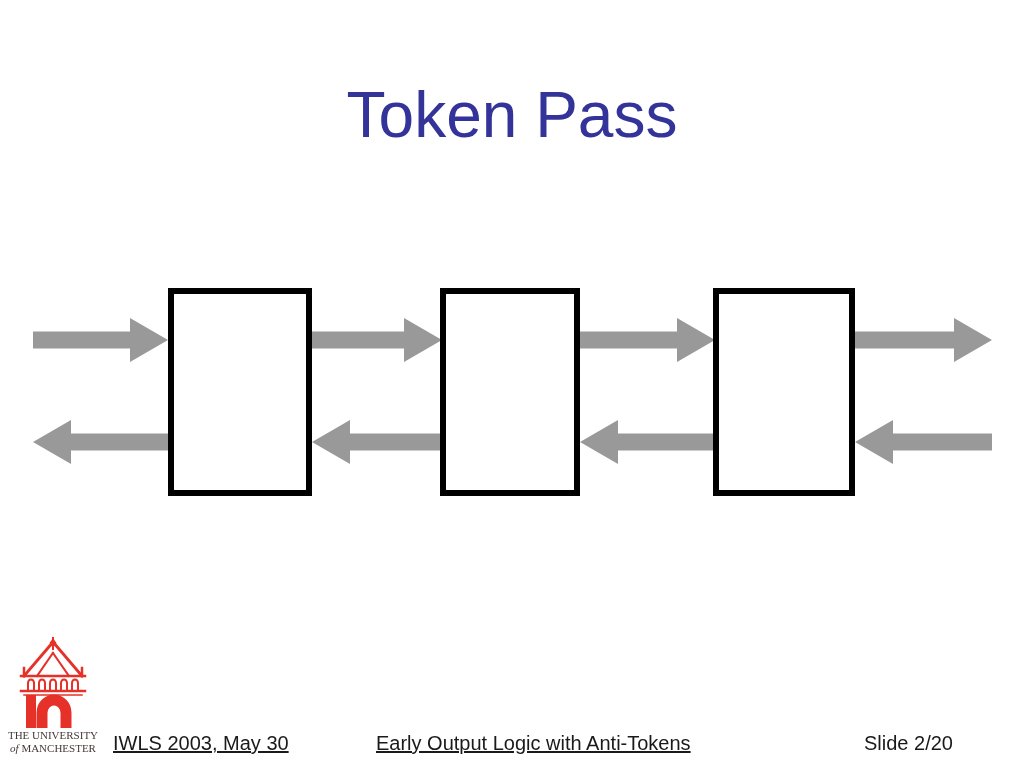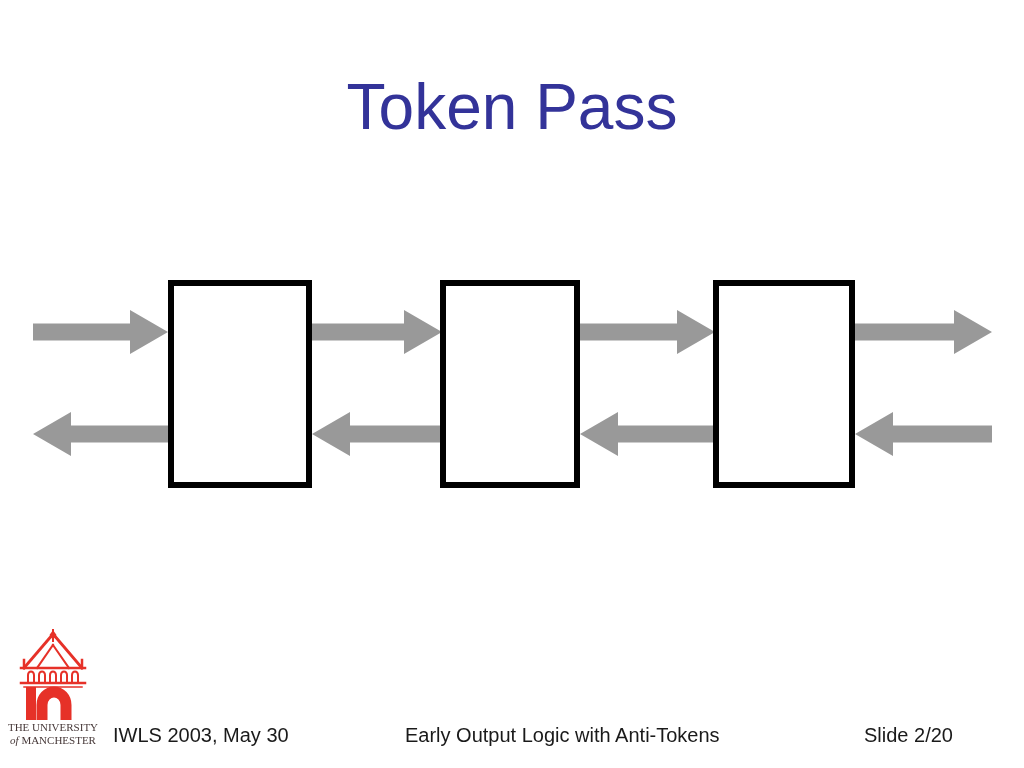--- a/index.html
+++ b/index.html
@@ -36,22 +36,22 @@
     position: absolute; left: 0; top: 0;
   }
   .footer-text {
     position: absolute;
     top: 722px;
     font-size: 20px;
     line-height: 26px;
     font-family: "Liberation Sans", "DejaVu Sans", sans-serif;
     white-space: nowrap;
   }
-  .footer-left   { left: 113px; }
-  .footer-center { left: 405px; }
+  .footer-left   { left: 113px; text-decoration: underline; }
+  .footer-center { left: 376px; text-decoration: underline; }
   .footer-right  { left: 864px; }
   .logo {
     position: absolute;
     left: 0px; top: 628px;
     width: 106px;
     text-align: center;
   }
   .logo-graphic {
     display: block;
     margin: 0 auto;
@@ -61,21 +61,21 @@
     font-family: "Liberation Serif", "DejaVu Serif", serif;
     font-size: 11px;
     line-height: 13px;
     white-space: nowrap;
   }
   .logo-caption .of { font-style: italic; }
 </style>
 </head>
 <body>
 
-<div class="slide" style="background: rgb(255, 255, 255);">
+<div class="slide" style="background: rgb(255, 255, 255); margin-top: 8px;">
 
   <div class="title" style="color: rgb(51, 51, 153);">Token Pass</div>
 
   <div class="diagram">
     <svg class="arrow-layer" width="1024" height="768" viewBox="0 0 1024 768">
         <polygon points="33,323.5 130,323.5 130,310 168,332 130,354 130,340.5 33,340.5" fill="#999999"></polygon>
         <polygon points="312,323.5 404,323.5 404,310 442,332 404,354 404,340.5 312,340.5" fill="#999999"></polygon>
         <polygon points="580,323.5 677,323.5 677,310 715,332 677,354 677,340.5 580,340.5" fill="#999999"></polygon>
         <polygon points="855,323.5 954,323.5 954,310 992,332 954,354 954,340.5 855,340.5" fill="#999999"></polygon>
         <polygon points="168,425.5 71,425.5 71,412 33,434 71,456 71,442.5 168,442.5" fill="#999999"></polygon>

